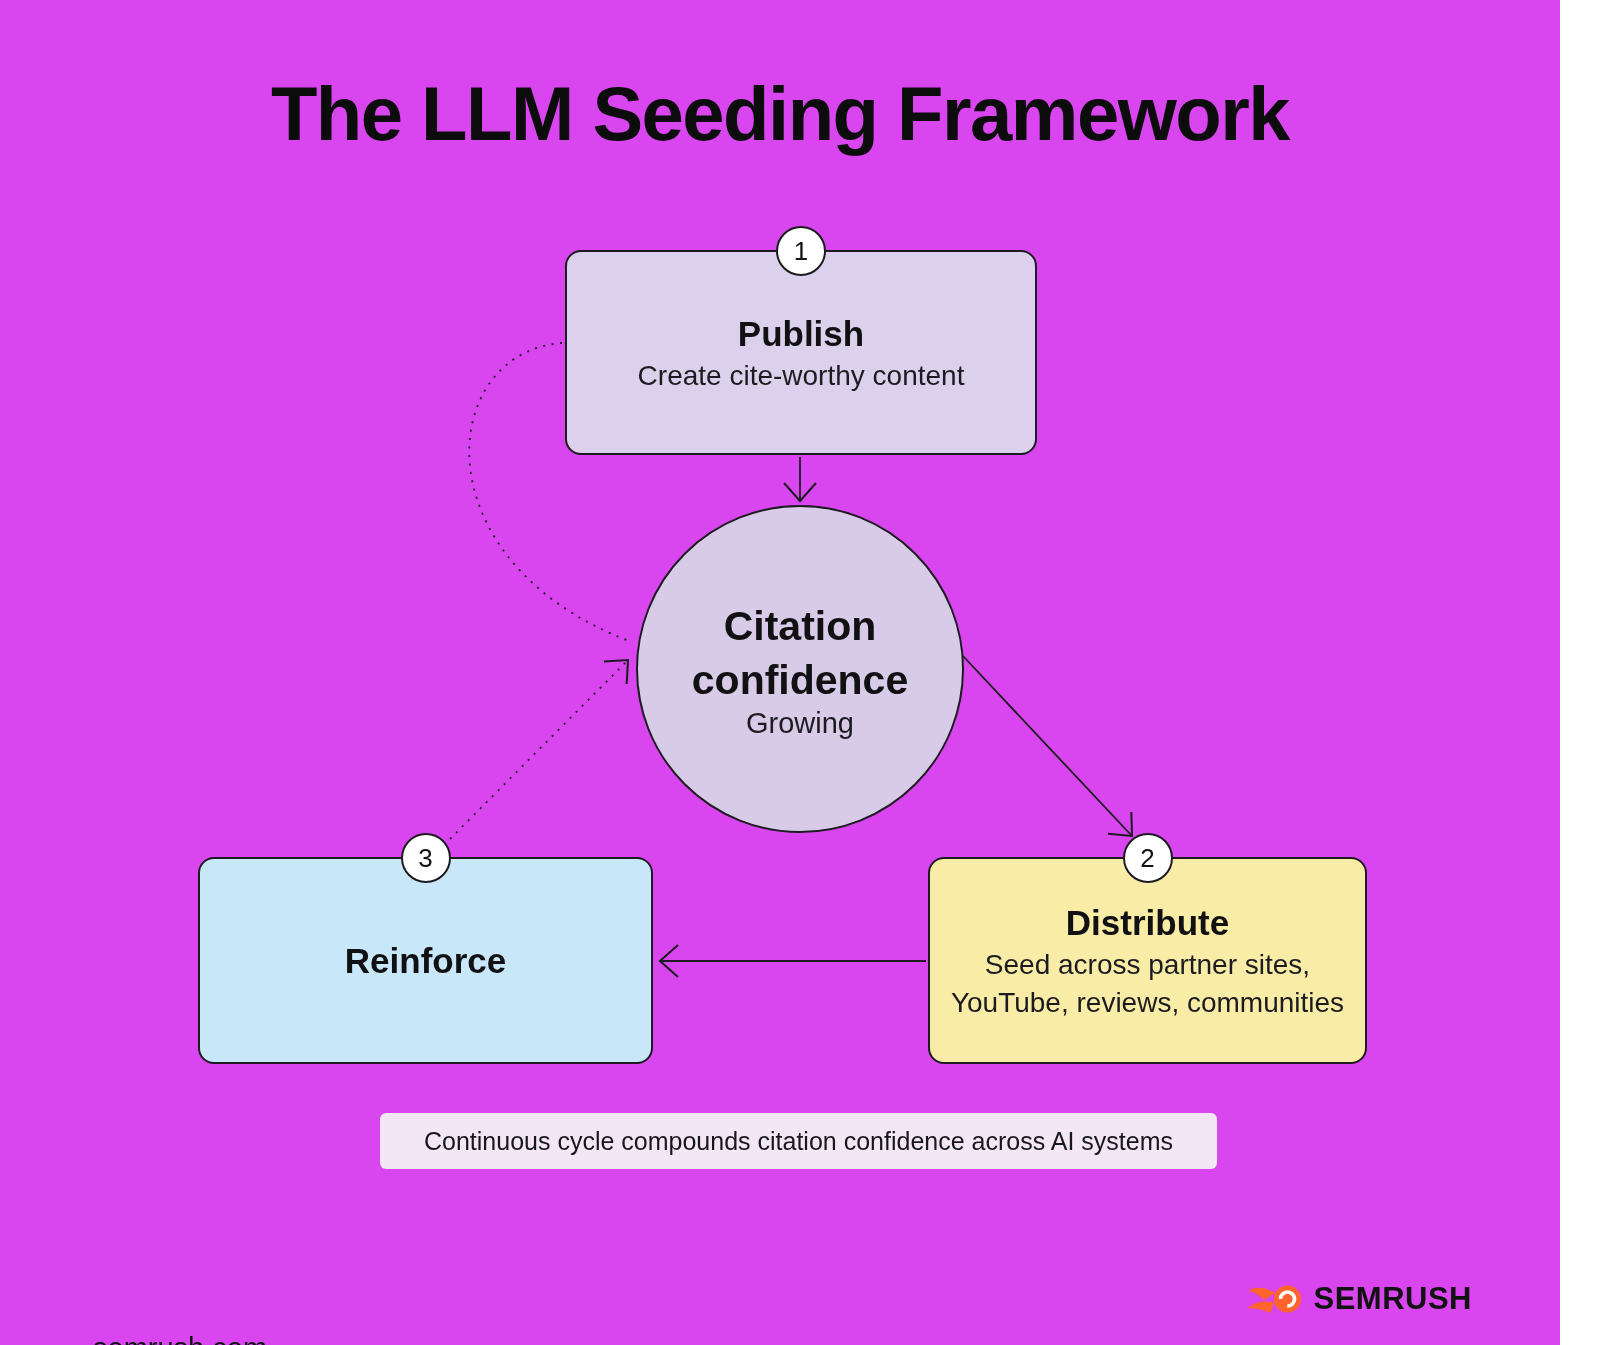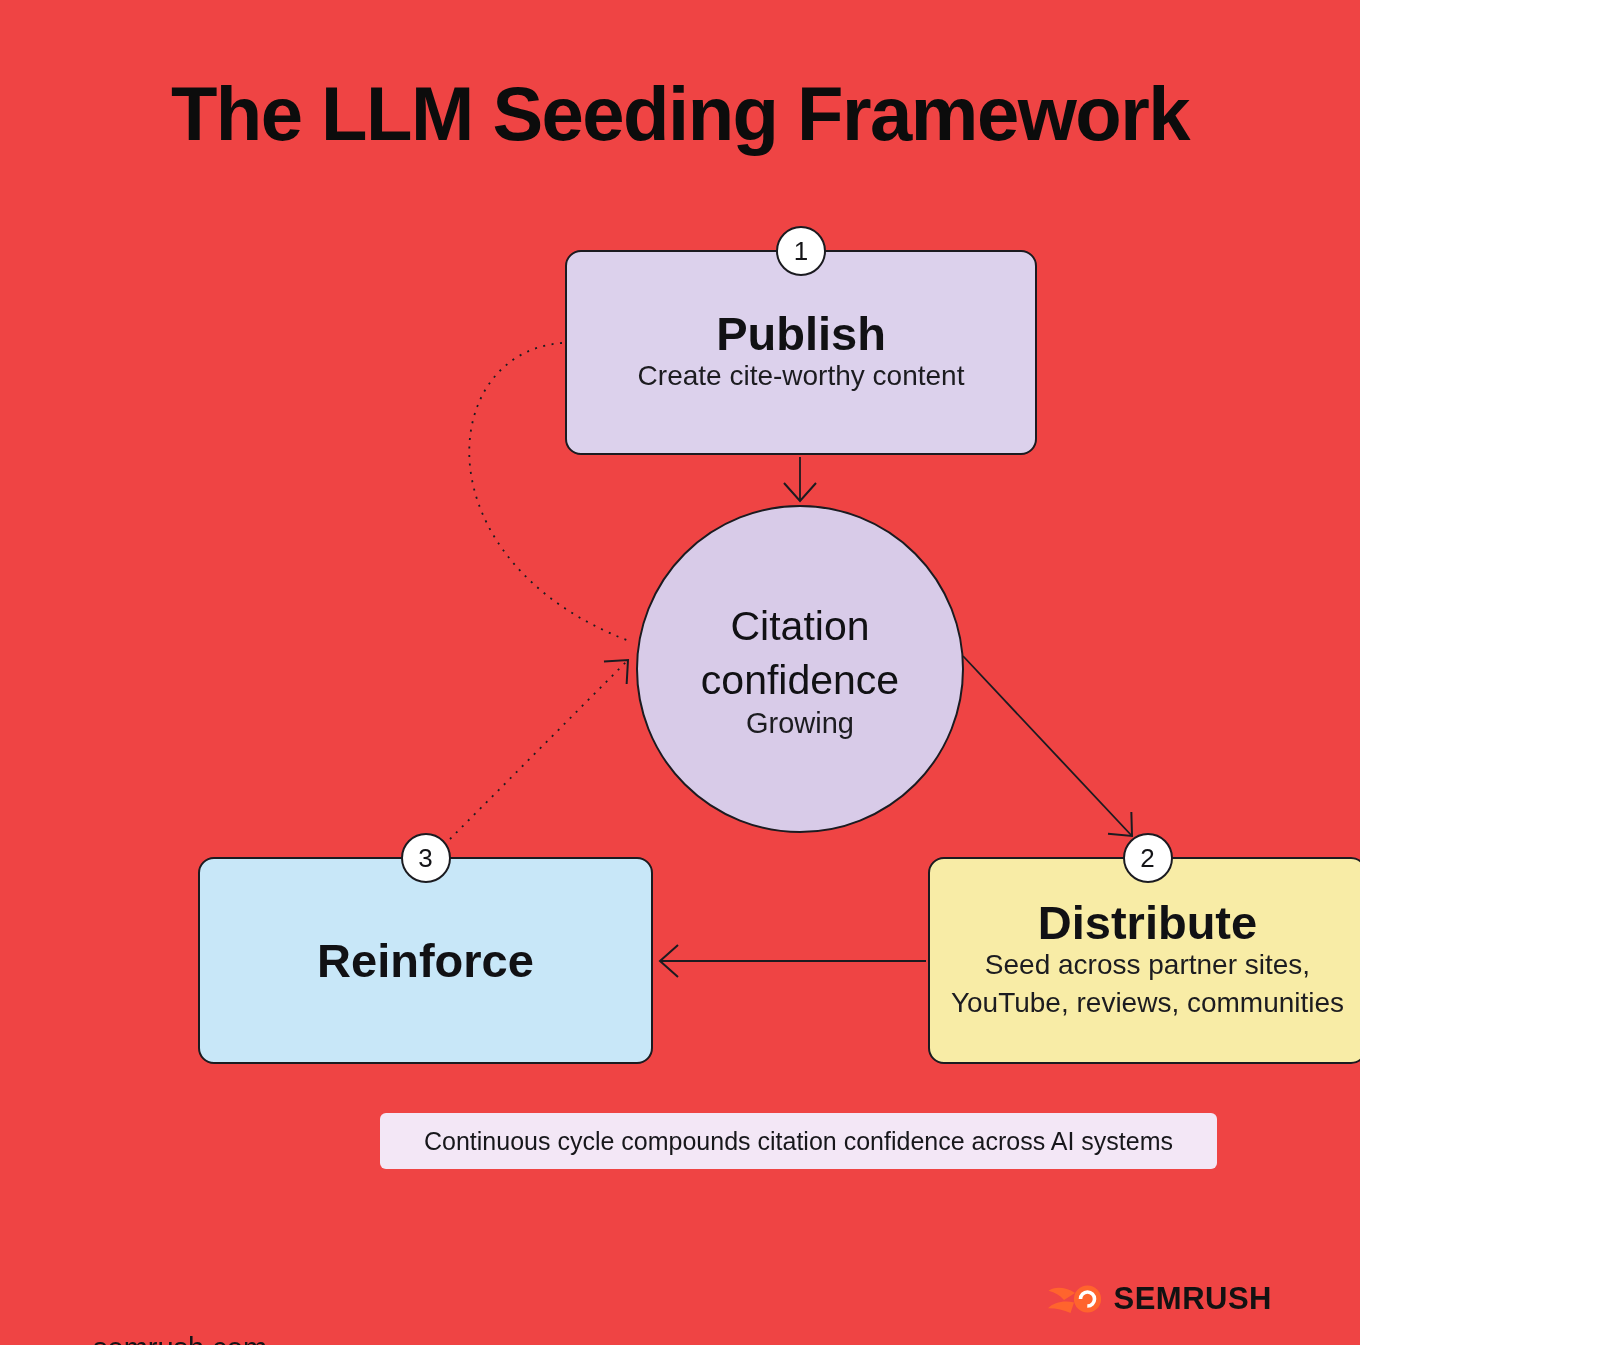--- a/index.html
+++ b/index.html
@@ -1,19 +1,19 @@
 <!DOCTYPE html>
 <html><head>
 <meta charset="utf-8">
 <style>
   html,body{margin:0;padding:0;background:#ffffff;}
   .canvas{
     position:relative;
-    width:1360px;height:1345px;
-    background:#ef4444;
+    width:1560px;height:1345px;
+    background:#d946ef;
     font-family:"Liberation Sans","DejaVu Sans",sans-serif;
     color:#141417;
     overflow:hidden;
   }
   .page-title{
     position:absolute;top:70px;left:0;width:100%;
     margin:0;text-align:center;
     font-size:76px;font-weight:800;letter-spacing:-1.5px;color:#0c0c0c;
   }
   svg.connectors{position:absolute;left:0;top:0;}
@@ -29,23 +29,23 @@
   .node-reinforce{left:198px;top:857px;width:455px;height:207px;background:#c8e7f8;}
   .node-distribute{left:928px;top:857px;width:439px;height:207px;background:#f8eca6;}
   .node-citation{left:636px;top:505px;width:328px;height:328px;border-radius:50%;background:#d8cbe8;}
   .badge{
     position:absolute;top:-26px;left:50%;transform:translateX(-50%);
     width:50px;height:50px;border-radius:50%;
     background:#ffffff;border:2.5px solid #1b1b20;box-sizing:border-box;
     display:flex;align-items:center;justify-content:center;
     font-size:26px;font-weight:500;color:#141417;
   }
-  .node-title{font-size:47px;font-weight:700;line-height:46px;color:#111114;}
+  .node-title{font-size:35px;font-weight:700;line-height:46px;color:#111114;}
   .node-sub{margin-top:0;font-size:28px;line-height:38px;font-weight:400;color:#1c1c20;}
-  .circle-title{font-size:41px;font-weight:400;line-height:54px;color:#111114;}
+  .circle-title{font-size:41px;font-weight:700;line-height:54px;color:#111114;}
   .circle-sub{margin-top:0;font-size:29px;font-weight:400;color:#1c1c20;}
   .note{
     position:absolute;left:380px;top:1113px;width:837px;height:56px;
     background:#f3e7f6;border-radius:6px;
     display:flex;align-items:center;justify-content:center;
     font-size:25px;color:#17171b;text-align:center;
   }
   .footer-site{
     position:absolute;left:93px;top:1284px;
     font-size:29px;color:#141417;margin-top:48px;

